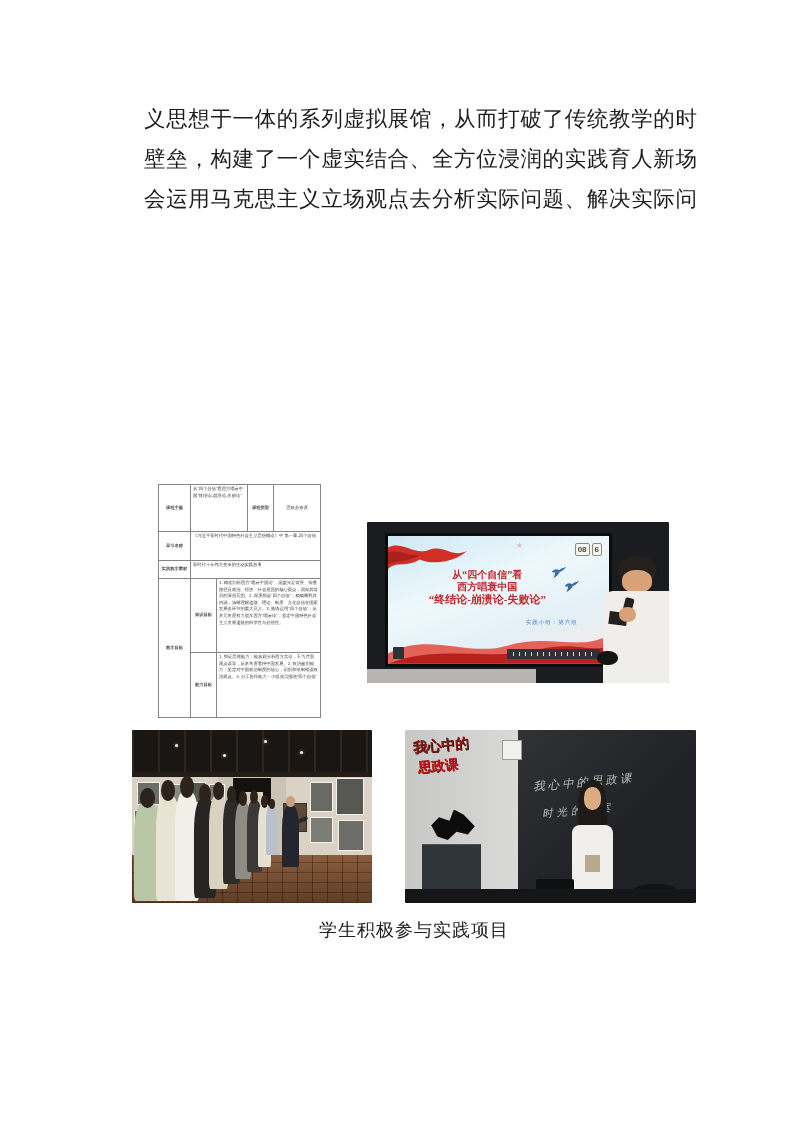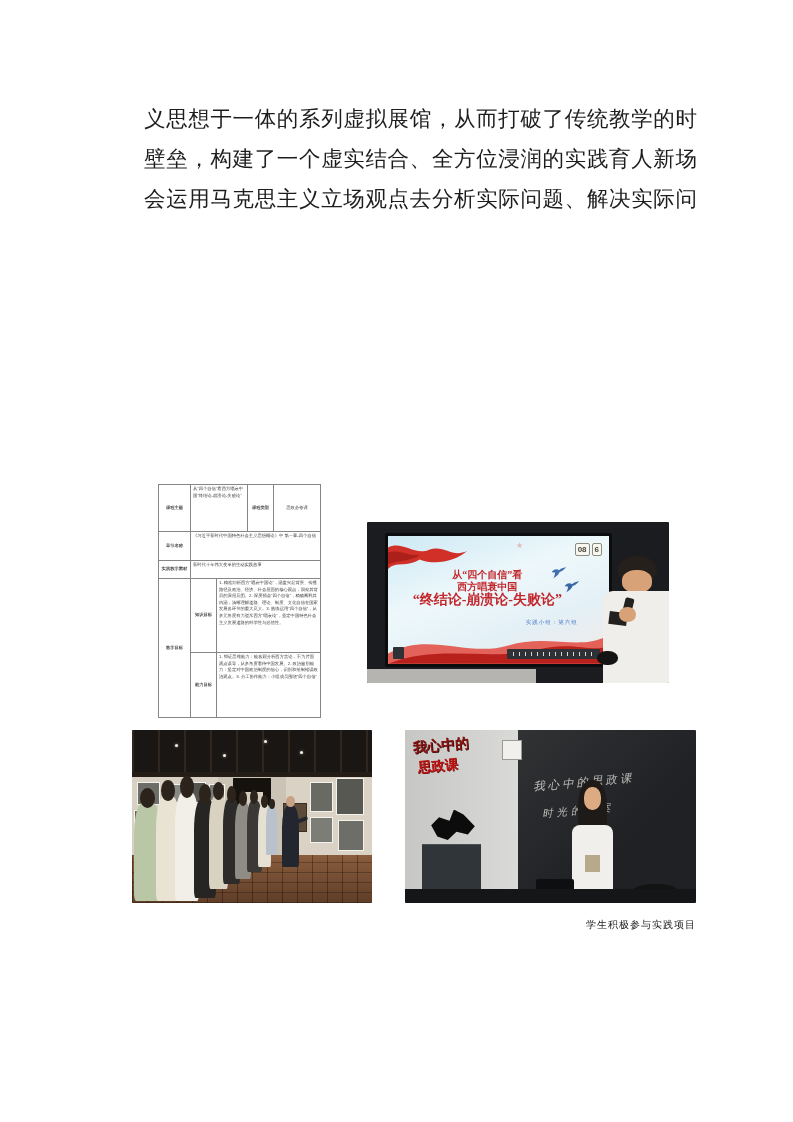--- a/index.html
+++ b/index.html
@@ -5,22 +5,22 @@
   html,body{margin:0;padding:0;background:#fff;}
   .page{position:relative;width:793px;height:1122px;background:#fff;overflow:hidden;
         font-family:"Liberation Serif","DejaVu Serif",serif;color:#1d1d1d;}
   
   .tb{position:absolute;left:100px;top:99px;width:597px;font-size:21.5px;}
   .ln{height:40px;line-height:40px;white-space:nowrap;overflow:visible;margin-left:44px;}
   .j{white-space:normal;text-align:justify;text-align-last:justify;overflow:hidden;}
   .heading{font-weight:bold;padding-left:57px;font-size:22px;}
   .ind{padding-left:52px;}
   
-  .caption{position:absolute;left:132px;top:918px;width:564px;text-align:right;
-           font-size:10px;letter-spacing:1px;color:#222;}
+  .caption{position:absolute;left:132px;top:918px;width:564px;text-align:center;
+           font-size:18px;letter-spacing:1px;color:#222;}
   
   .figtable{position:absolute;left:158px;top:484px;width:162px;height:233px;
             filter:blur(.32px);opacity:.93;background:#fff;}
   .ct{border-collapse:collapse;table-layout:fixed;width:162px;height:233px;
       font-family:"Liberation Sans","DejaVu Sans",sans-serif;}
   .ct td{border:0.5px solid #7d7d7d;font-size:4.3px;line-height:6.6px;color:#333;
          padding:1px 2px;overflow:hidden;vertical-align:middle;word-break:break-all;}
   .ct td.lab{font-weight:600;text-align:center;color:#444;}
   .ct td.txt{vertical-align:top;text-align:left;}
   .ct td.ctr{text-align:center;}
@@ -29,21 +29,21 @@
   .abs{position:absolute;}
   
   .pres{left:367px;top:522px;width:302px;height:161px;background:#1b1c1f;}
   .pres .wallstrip{left:0;bottom:0;width:56%;height:9%;background:#b5b4b0;}
   .pres .screen{left:6%;top:7%;width:75%;height:83%;background:#0b0c0d;border-radius:2px;}
   .pres .slide{position:absolute;inset:3px;overflow:hidden;
      background:linear-gradient(160deg,#cde9f4 0%,#eef8fb 40%,#e3f0f6 68%,#f4e9e6 100%);}
   .st{position:absolute;left:6%;right:16%;top:25%;text-align:center;color:#c2262b;font-weight:bold;}
   .st .t1{font-size:10px;line-height:13px;}
   .st .t2{font-size:10px;line-height:12px;}
-  .st .t3{font-size:14px;line-height:13px;}
+  .st .t3{font-size:11px;line-height:13px;}
   .ss{position:absolute;right:14%;top:65%;font-size:5.5px;color:#4f7ccb;letter-spacing:1px;}
   .clk{position:absolute;right:3%;top:5%;display:flex;gap:2px;}
   .clk span{background:rgba(248,246,238,.92);border:0.5px solid #8b8b7f;border-radius:2px;
      padding:0 2px;font:bold 8px/11px "Liberation Sans",sans-serif;color:#4a4a44;}
   .tbar{position:absolute;right:4%;bottom:4%;width:42%;height:8%;background:#2e3136;border-radius:1px;
      background-image:repeating-linear-gradient(90deg,#d9d9d4 0 1.5px,transparent 1.5px 6px);
      background-size:88% 40%;background-position:center;background-repeat:no-repeat;background-color:#2e3136;}
   .chip{position:absolute;left:2%;bottom:4%;width:5%;height:9%;background:#2e3136;border-radius:1px;}
   .star{position:absolute;left:58%;top:4%;font-size:8px;color:rgba(223,148,138,.6);}
   .sw{position:absolute;width:16px;height:12px;}

